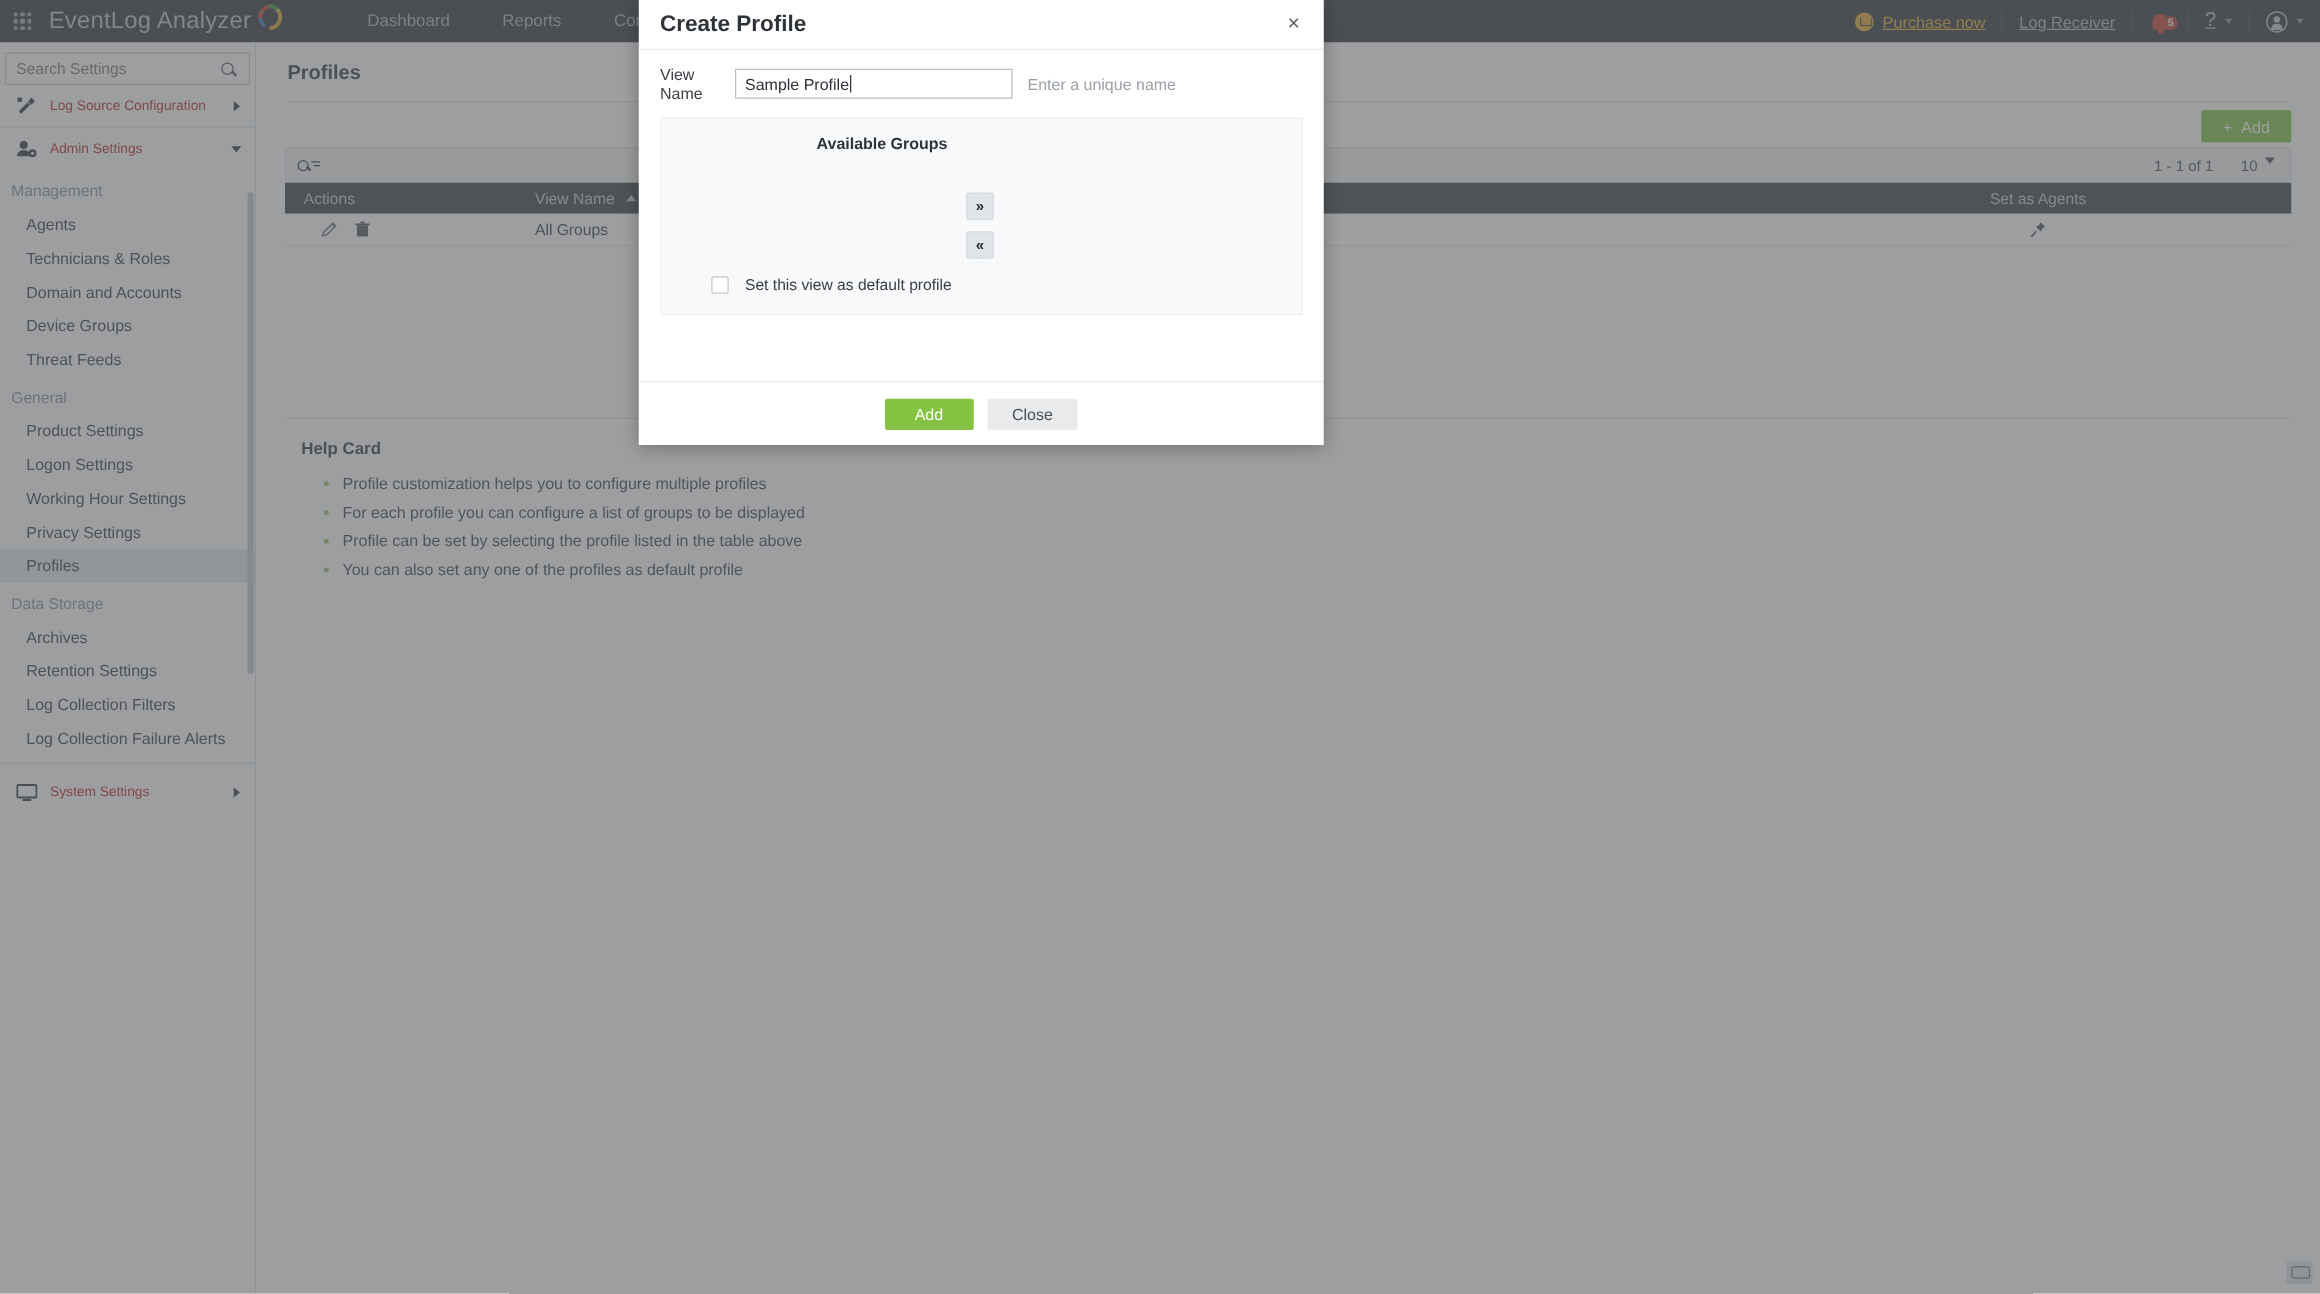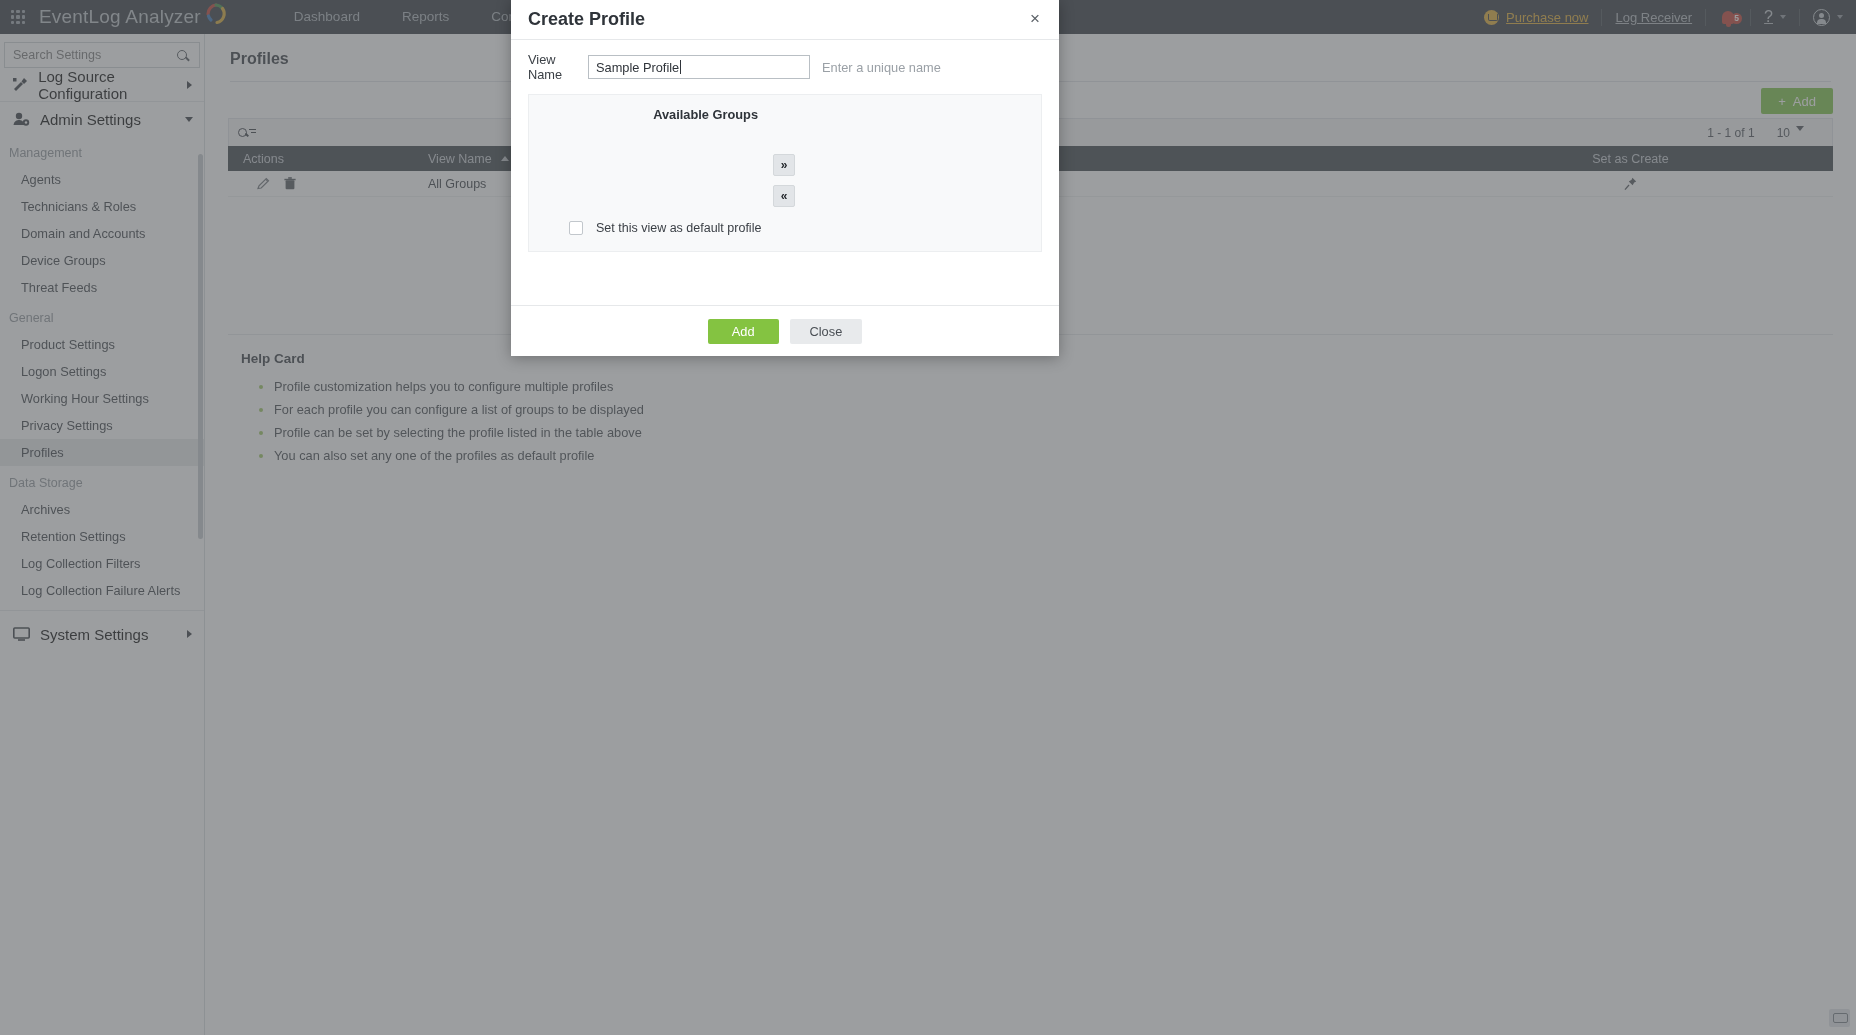--- a/index.html
+++ b/index.html
@@ -113,21 +113,21 @@
   .search-settings .mag2 {
     width: 10px; height: 10px; border: 1.5px solid #4a4f55; border-radius: 50%;
     position: absolute; right: 12px; top: 7px;
   }
   .search-settings .mag2::after {
     content:""; position:absolute; width:5px; height:1.5px; background:#4a4f55;
     transform: rotate(45deg); right:-4px; bottom:0;
   }
   .side-main {
     display: flex; align-items: center; height: 34px; padding: 0 10px;
-    font-size: 15px; color: #000000; position: relative;
+    font-size: 11px; color: #b91c1c; position: relative;
   }
   .side-main.bordered { border-bottom: 1px solid #e4e7ea; }
   .side-main .sicon { width: 22px; margin-right: 8px; display: flex; align-items: center; justify-content: center; }
   .arrow-right {
     position: absolute; right: 12px; width: 0; height: 0;
     border-top: 4.5px solid transparent; border-bottom: 4.5px solid transparent;
     border-left: 5.5px solid #2f343a;
   }
   .arrow-down {
     position: absolute; right: 11px; width: 0; height: 0;
@@ -173,21 +173,21 @@
   .tt-search .c::after {
     content:""; position:absolute; width:4px; height:1.6px; background:#31363c;
     transform: rotate(45deg); right:-3px; bottom:0;
   }
   .tt-search .l1, .tt-search .l2 {
     position: absolute; background: #31363c; height: 1.4px; right: 0;
   }
   .tt-search .l1 { width: 7px; top: 3px; }
   .tt-search .l2 { width: 5px; top: 6px; }
   .pager {
-    position: absolute; right: 28px; display: flex; align-items: center;
+    position: absolute; right: 12px; display: flex; align-items: center;
     font-size: 12px; color: #44494f;
   }
   .pager .count { margin-right: 22px; }
   .pager .psize { display: flex; align-items: flex-start; }
   .pager .psize .cv {
     width: 0; height: 0; border-left: 4px solid transparent; border-right: 4px solid transparent;
     border-top: 5px solid #44494f; margin-left: 6px;
   }
   .thead {
     height: 25px; background: #343a40; display: flex; align-items: center;
@@ -462,21 +462,21 @@
         </span>
       </span>
     </div>
 
     <div class="thead">
       <div class="th actions">Actions</div>
       <div class="th viewname">
         <span>View Name</span>
         <span class="sort-asc"></span>
       </div>
-      <div class="th setdefault">Set as Create</div>
+      <div class="th setdefault">Set as Agents</div>
     </div>
 
     <div class="trow">
       <div class="td actions">
         <span class="icon-pencil">
           <svg width="13" height="13" viewBox="0 0 13 13">
             <path d="M1 11.5 L2 8.8 L9.3 1.5 L11.5 3.7 L4.2 11 Z" fill="none" stroke="#6b7076" stroke-width="1.2"></path>
             <path d="M8.6 2.2 L10.8 4.4" stroke="#6b7076" stroke-width="1.2"></path>
           </svg>
         </span>

